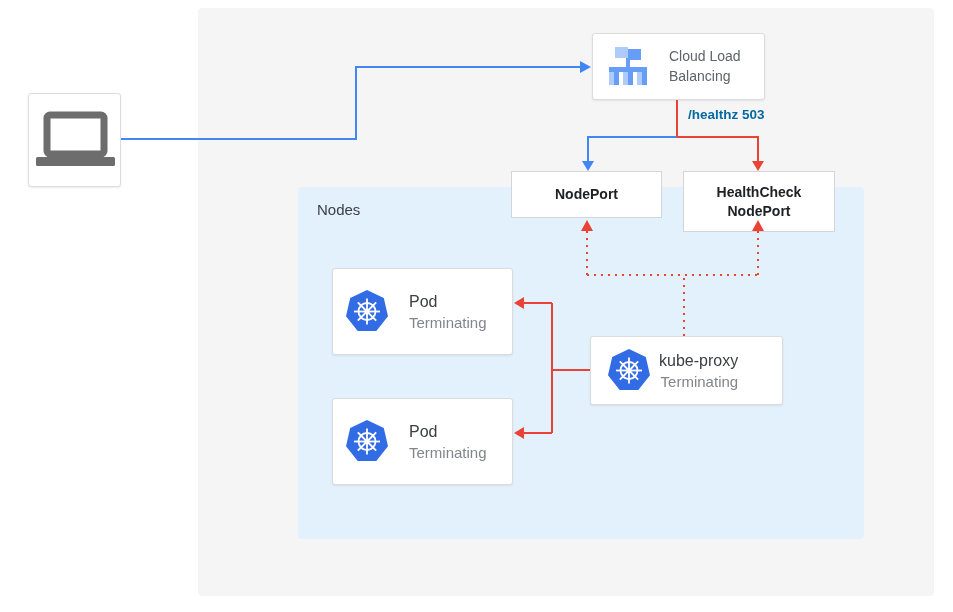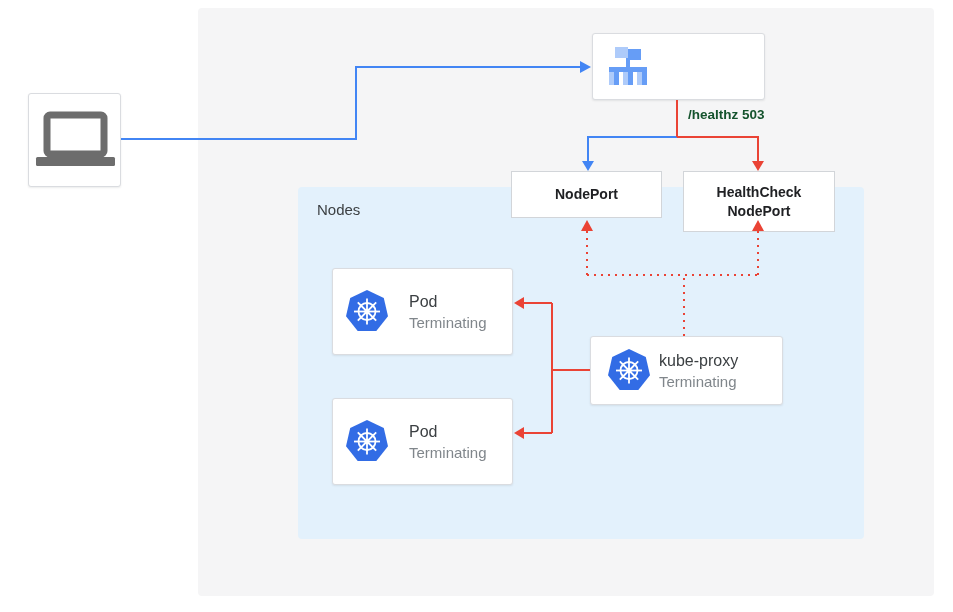--- a/index.html
+++ b/index.html
@@ -38,28 +38,28 @@
   .port-box{
     position:absolute;background:#fff;border:1px solid #d2d5d9;z-index:2;box-sizing:border-box;
     display:flex;flex-direction:column;align-items:center;justify-content:center;
     font-weight:bold;font-size:14px;color:#202124;text-align:center;line-height:1.3;
   }
   .nodeport{left:511px;top:171px;width:151px;height:47px;}
   .healthcheck{left:683px;top:171px;width:152px;height:61px;}
   .port-box span{display:block;}
   .healthz{
     position:absolute;left:688px;top:107px;font-size:13.5px;font-weight:bold;
-    color:#14532d;z-index:2;
+    color:#0369a1;z-index:2;
   }
   .pod-box{width:181px;height:87px;padding-left:12px;gap:20px;}
   .pod1{left:332px;top:268px;}
   .pod2{left:332px;top:398px;}
   .kp-box{left:590px;top:336px;width:193px;height:69px;padding-left:16px;gap:8px;}
   .node-text .title{display:block;font-size:16px;color:#3c4043;margin-bottom:3px;}
-  .node-text .subtitle{display:block;font-size:15px;color:#80868b;}
+  .node-text .subtitle{display:block;font-size:15px;color:#80868b;text-align:right;}
   .arrows{
     position:absolute;left:0;top:0;width:953px;height:612px;z-index:3;pointer-events:none;
   }
   .blue-stroke{stroke:var(--c-blue);stroke-width:2;fill:none;}
   .red-stroke{stroke:var(--c-red);stroke-width:2;fill:none;}
   .red-dotted{stroke:var(--c-red);stroke-width:2;fill:none;stroke-dasharray:2 5;}
   .blue-fill{fill:var(--c-blue);}
   .red-fill{fill:var(--c-red);}
   .k8s-hepta{fill:var(--c-k8s_blue);}
   .k8s-wheel{stroke:#fff;stroke-width:1.8;fill:none;}
@@ -93,20 +93,24 @@
       <rect x="22" y="2" width="13" height="11" class="lb-med"></rect>
       <rect x="20" y="11" width="4" height="10" class="lb-med"></rect>
       <rect x="3" y="20" width="38" height="5" class="lb-med"></rect>
       <rect x="3" y="25" width="5" height="13" class="lb-light"></rect>
       <rect x="8" y="25" width="5" height="13" class="lb-med"></rect>
       <rect x="17" y="25" width="5" height="13" class="lb-light"></rect>
       <rect x="22" y="25" width="5" height="13" class="lb-med"></rect>
       <rect x="31" y="25" width="5" height="13" class="lb-light"></rect>
       <rect x="36" y="25" width="5" height="13" class="lb-med"></rect>
     </svg>
+    <div class="clb-text">
+      <span>Cloud Load</span>
+      <span>Balancing</span>
+    </div>
   </div>
 
   <div class="healthz">/healthz 503</div>
 
   <div class="port-box nodeport">
     <span>NodePort</span>
   </div>
 
   <div class="port-box healthcheck">
     <span>HealthCheck</span>

